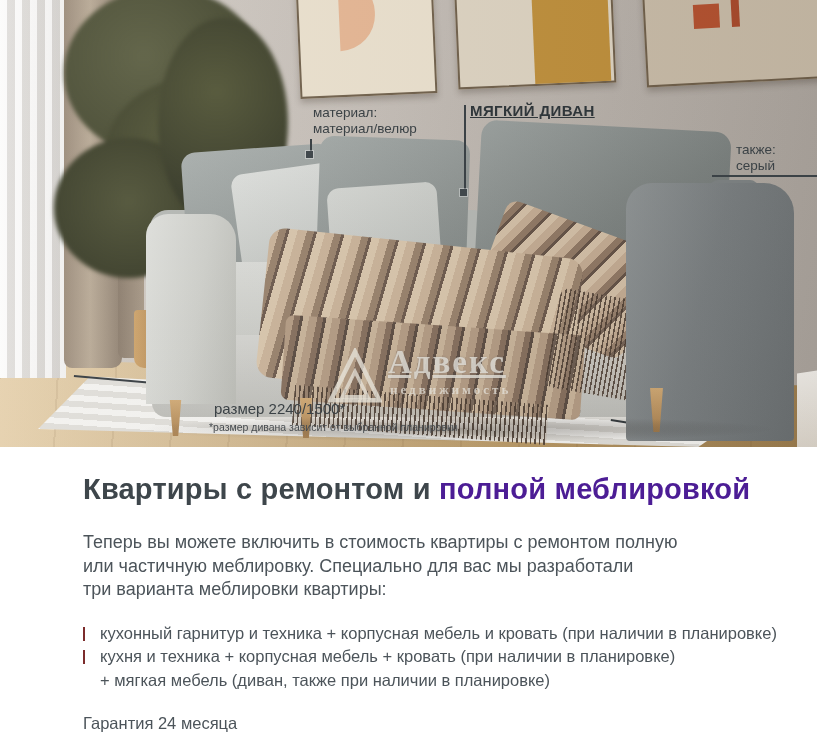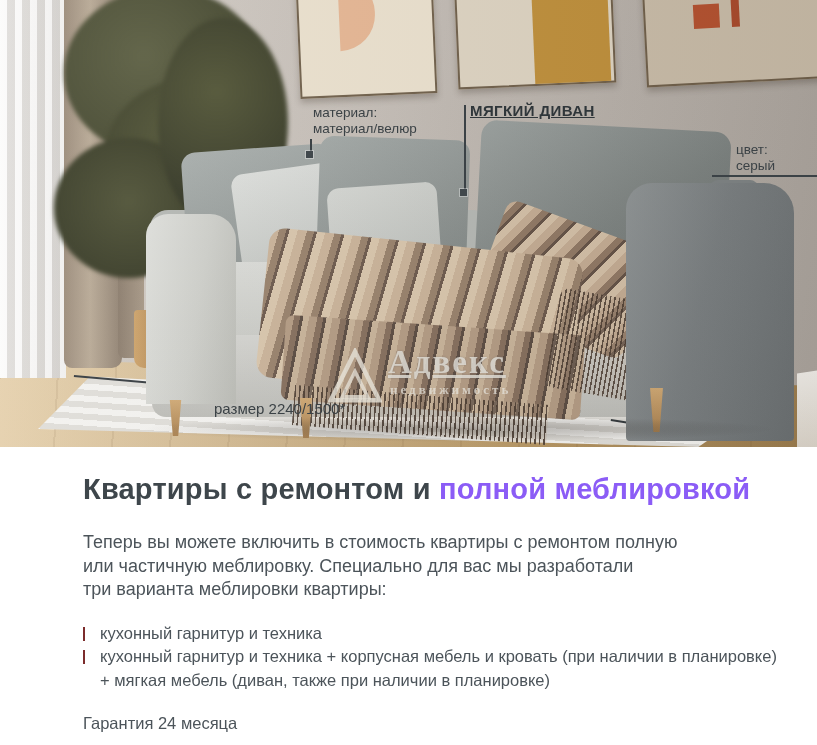--- a/index.html
+++ b/index.html
@@ -130,21 +130,21 @@
   .size-label { left:214px; top:400px; font-size:15px; }
   .size-foot { left:209px; top:421px; font-size:10.5px; color:#474c50; }
   .dim1 { left:74px; top:375px; width:356px; height:1.5px; background:#33393d;
     transform:rotate(5deg); transform-origin:left top; z-index:2; }
   .dim2 { left:611px; top:419px; width:128px; height:1.5px; background:#33393d;
     transform:rotate(9deg); transform-origin:left top; z-index:2; }
 
   
   .content { position:relative; width:817px; padding:24px 0 0 83px; background:#ffffff; }
   .heading { font-size:29px; line-height:36px; font-weight:600; color:#3e464b; letter-spacing:.2px; }
-  .heading .hl { color:#8b5cf6; }
+  .heading .hl { color:#4c1d95; }
   .para { margin-top:24px; font-size:18px; line-height:23.5px; color:#4c545a; white-space:pre-line; }
   .list { margin-top:22px; }
   .lrow { display:flex; align-items:flex-start; height:23.5px; white-space:nowrap; }
   .lbar { flex:0 0 2px; width:2px; height:14px; margin-top:3px; margin-right:15px; background:#7c2c2c; }
   .lrow.nobar .lbar { visibility:hidden; }
   .ltext { font-size:16.5px; color:#4c545a; }
   .warranty { margin-top:20px; font-size:16.5px; color:#4c545a; }
 </style>
 </head>
 <body>
@@ -219,42 +219,43 @@
 
     <div class="abs anno material-note">материал:
 материал/велюр</div>
     <div class="abs anno material-line"></div>
     <div class="abs anno material-marker"></div>
 
     <div class="abs anno title-note">МЯГКИЙ ДИВАН</div>
     <div class="abs anno title-line"></div>
     <div class="abs anno title-marker"></div>
 
-    <div class="abs anno color-note">цвет:
+    <div class="abs anno color-note">также:
 серый</div>
     <div class="abs anno color-underline"></div>
 
     <div class="abs anno size-label">размер 2240/1500*</div>
+    <div class="abs anno size-foot">*размер дивана зависит от выбранной планировки</div>
   </div>
 
   <div class="content">
     <h1 class="heading"><span>Квартиры с ремонтом и </span><span class="hl">полной меблировкой</span></h1>
 
     <p class="para">Теперь вы можете включить в стоимость квартиры с ремонтом полную
 или частичную меблировку. Специально для вас мы разработали
 три варианта меблировки квартиры:</p>
 
     <div class="list">
       <div class="lrow">
         <span class="lbar"></span>
-        <span class="ltext">кухонный гарнитур и техника</span>
+        <span class="ltext">кухонный гарнитур и техника + корпусная мебель и кровать (при наличии в планировке)</span>
       </div>
       <div class="lrow">
         <span class="lbar"></span>
-        <span class="ltext">кухонный гарнитур и техника + корпусная мебель и кровать (при наличии в планировке)</span>
+        <span class="ltext">кухня и техника + корпусная мебель + кровать (при наличии в планировке)</span>
       </div>
       <div class="lrow nobar">
         <span class="lbar"></span>
         <span class="ltext">+ мягкая мебель (диван, также при наличии в планировке)</span>
       </div>
     </div>
 
     <p class="warranty">Гарантия 24 месяца</p>
   </div>
 </div>

